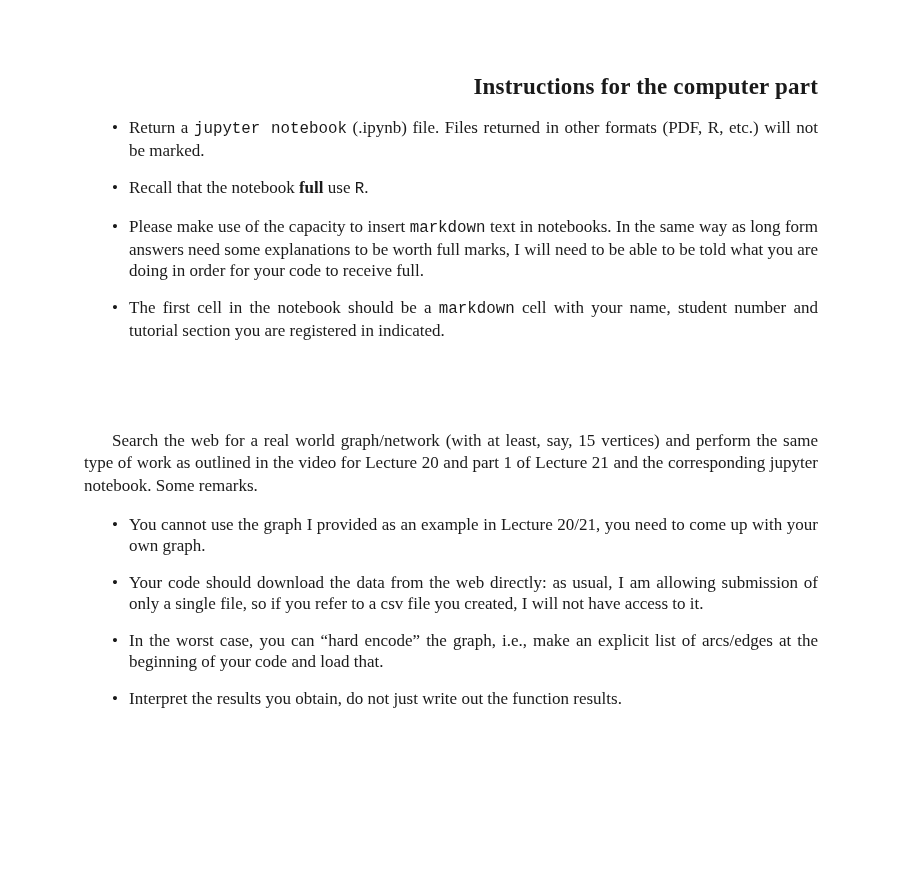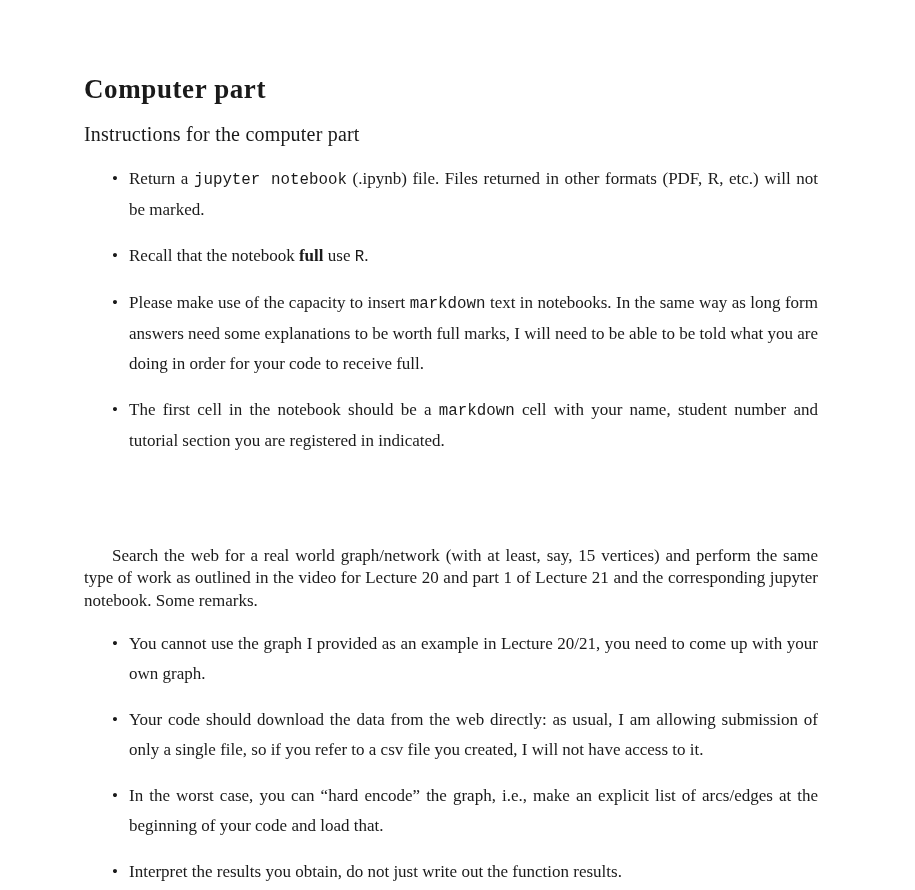--- a/index.html
+++ b/index.html
@@ -20,35 +20,36 @@
     box-sizing: border-box;
   }
   h1.title {
     font-size: 27px;
     line-height: 27px;
     font-weight: bold;
     letter-spacing: 0.6px;
     margin: 0 0 20px 0;
   }
   h2.subheading {
-    font-size: 20px;
+    font-size: 23px;
     line-height: 22px;
-    font-weight: normal;
+    font-weight: bold;
     letter-spacing: 0.2px;
     margin: 0 0 19px 0;
+    text-align: right;
   }
   ul.blist {
     list-style: none;
     margin: 0;
     padding: 0 0 0 45px;
   }
   ul.blist li {
     position: relative;
     text-align: justify;
-    line-height: 30px;
+    line-height: 21px;
     margin: 0 0 16px 0;
   }
   ul.blist li::before {
     content: "\2022";
     position: absolute;
     left: -17px;
     top: 0;
   }
   .mono {
     font-family: "Liberation Mono", "DejaVu Sans Mono", monospace;
@@ -61,21 +62,20 @@
     text-align: justify;
     line-height: 22.4px;
     text-indent: 28px;
     margin: 89px 0 17px 0;
   }
 </style>
 </head>
 <body>
 
 <div class="doc">
-  <h1 class="title">Computer part</h1>
   <h2 class="subheading">Instructions for the computer part</h2>
   <ul class="blist">
       <li><span>Return a </span><span class="mono">jupyter notebook</span><span> (.ipynb) file. Files returned in other formats (PDF, R, etc.) will not be marked.</span></li>
       <li><span>Recall that the notebook </span><span class="bold">full</span><span> use </span><span class="mono">R</span><span>.</span></li>
       <li><span>Please make use of the capacity to insert </span><span class="mono">markdown</span><span> text in notebooks. In the same way as long form answers need some explanations to be worth full marks, I will need to be able to be told what you are doing in order for your code to receive full.</span></li>
       <li><span>The first cell in the notebook should be a </span><span class="mono">markdown</span><span> cell with your name, student number and tutorial section you are registered in indicated.</span></li>
     </ul>
   <p class="task">Search the web for a real world graph/network (with at least, say, 15 vertices) and perform the same type of work as outlined in the video for Lecture 20 and part 1 of Lecture 21 and the corresponding jupyter notebook. Some remarks.</p>
   <ul class="blist">
       <li><span>You cannot use the graph I provided as an example in Lecture 20/21, you need to come up with your own graph.</span></li>

